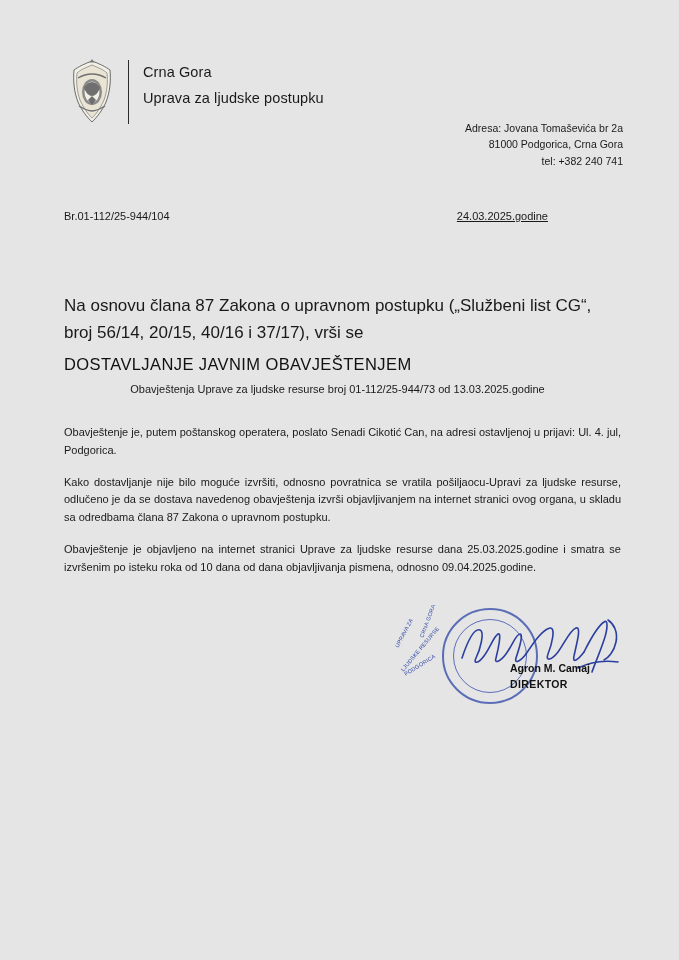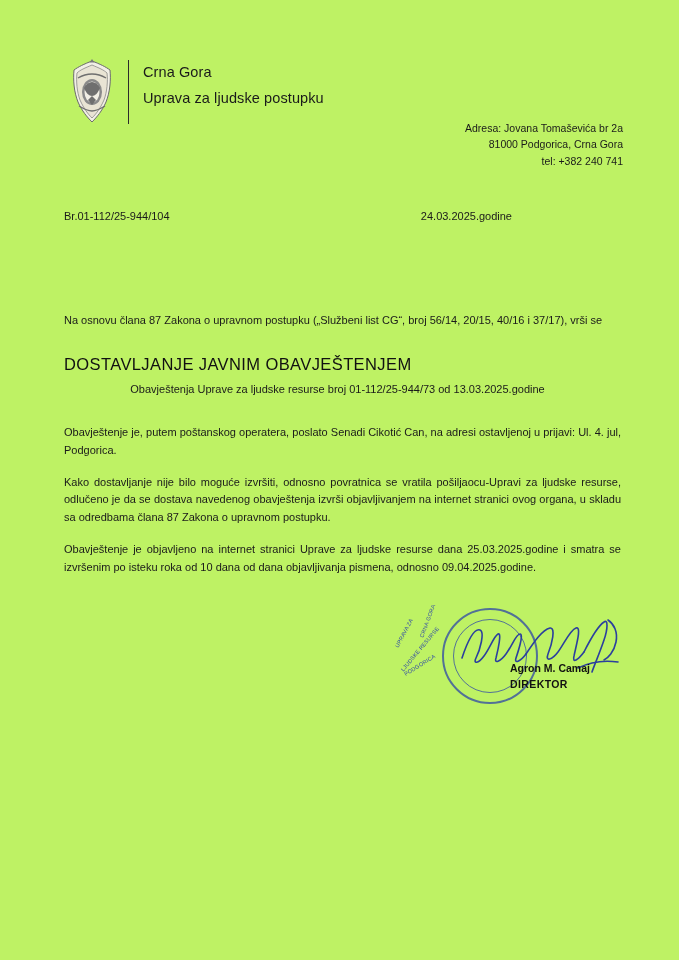--- a/index.html
+++ b/index.html
@@ -12,21 +12,21 @@
     height: 960px;
     position: relative;
     font-family: "Liberation Sans", sans-serif;
     color: #1a1a1a;
     overflow: hidden;
   }
 
   .page {
     position: absolute;
     inset: 0;
-    background: #bef264;
+    background: #e5e5e5;
   }
 
   
   .header {
     position: absolute;
     top: 58px;
     left: 64px;
     right: 56px;
     display: flex;
     align-items: flex-start;
@@ -77,33 +77,33 @@
     position: absolute;
     top: 210px;
     left: 64px;
     right: 56px;
     display: flex;
     justify-content: space-between;
     font-size: 11px;
     color: #1a1a1a;
   }
   .ref-date {
-    margin-right: 111px;
+    margin-right: 75px;
+    text-decoration: underline;
   }
 
   
   .legal {
     position: absolute;
     top: 292px;
     left: 64px;
     right: 56px;
-    font-size: 11px;
+    font-size: 17px;
     line-height: 1.6;
     color: #1a1a1a;
-    margin-top: 20px;
   }
 
   
   .title {
     position: absolute;
     top: 355px;
     left: 64px;
     right: 56px;
     text-align: left;
     font-size: 16.5px;

